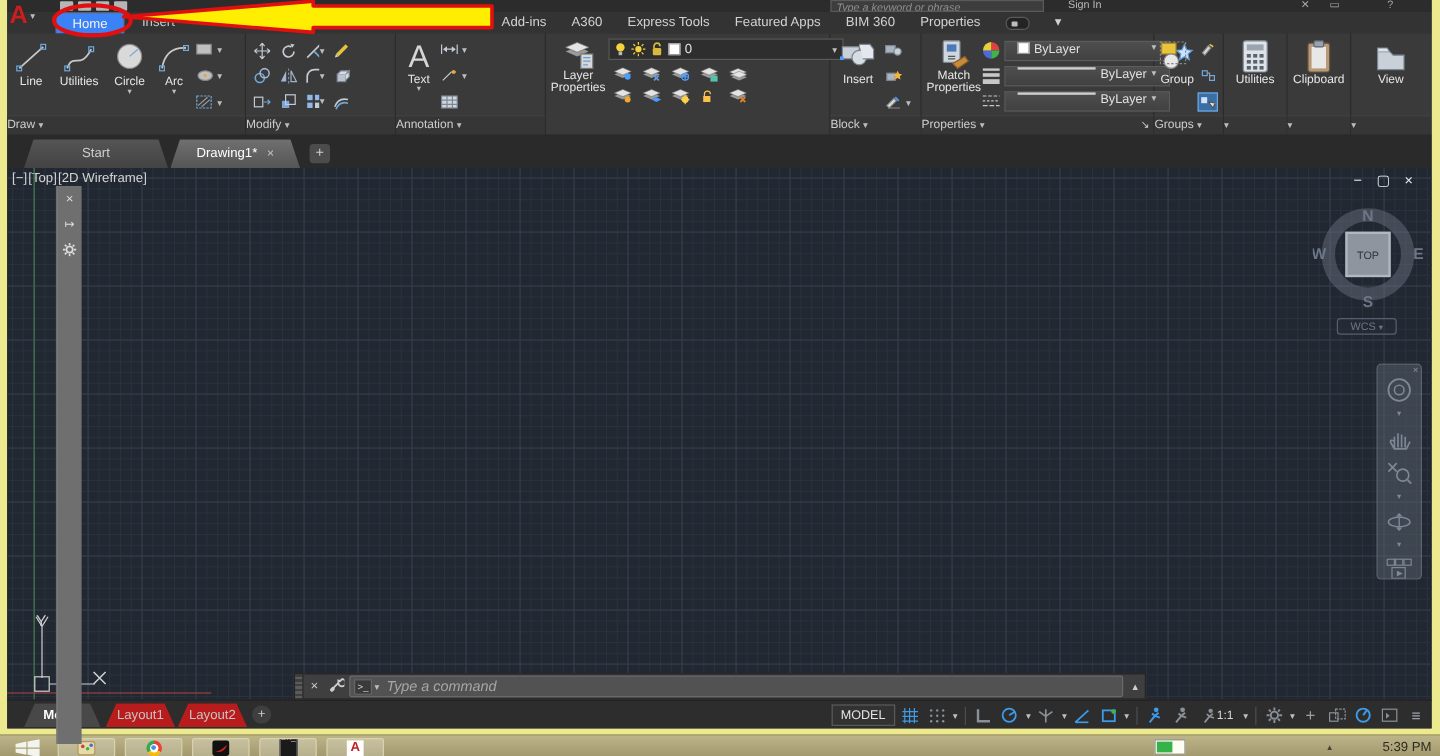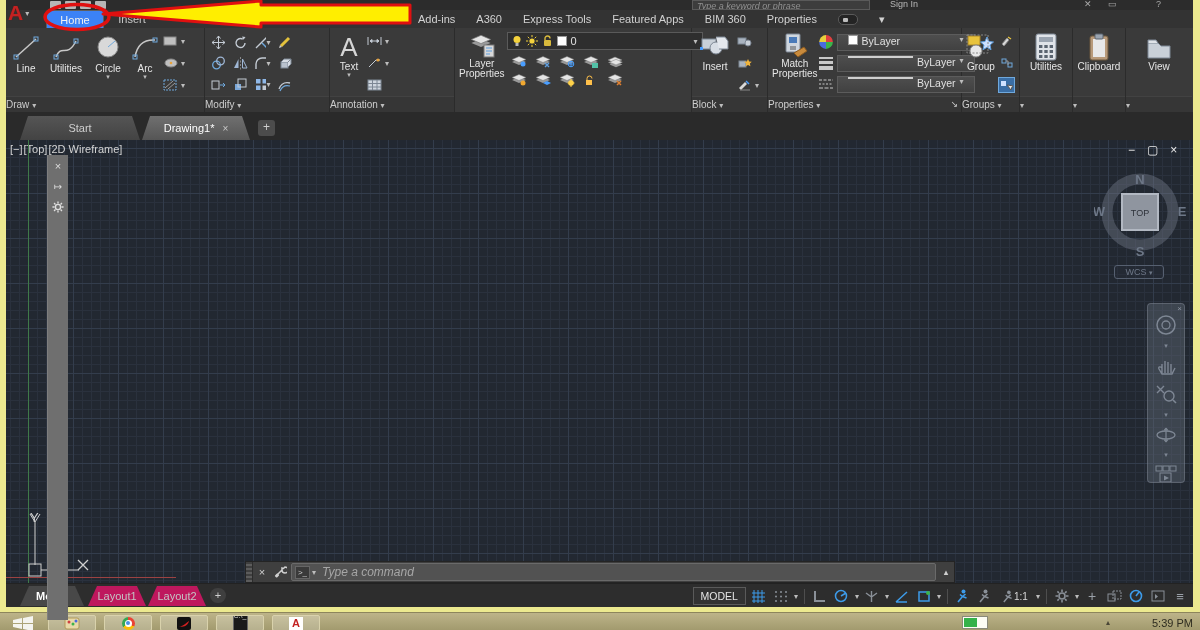--- a/index.html
+++ b/index.html
@@ -70,21 +70,21 @@
   .cmdic{width:18px;text-align:center;color:#cfcfcf;font-size:11px;}
   .cmdfield{flex:1;height:18px;margin:0 2px;background:#525252;border:1px solid #6a6a6a;border-radius:2px;display:flex;align-items:center;}
   .promptbox{width:15px;height:13px;background:#3a3a3a;border:1px solid #666;margin:0 2px 0 3px;color:#cfcfcf;font-size:8px;line-height:12px;text-align:center;}
   .cmdinput{flex:1;background:transparent;border:none;outline:none;color:#b4b4b4;font-size:12px;font-style:italic;}
   .cmdinput::placeholder{color:#a6a6a6;font-style:italic;}
   .cmdup{width:16px;text-align:center;color:#cfcfcf;font-size:9px;}
   
   .bottomrow{position:absolute;left:0;top:583px;width:1187px;height:24px;background:#2d2d2d;border-top:1px solid #222;}
   .ltab{position:absolute;top:2px;height:20px;clip-path:polygon(9px 0,calc(100% - 9px) 0,100% 100%,0 100%);font-size:11px;color:#c4c4c4;display:flex;align-items:center;justify-content:center;}
   .ltab.active{background:#484848;color:#fff;font-weight:bold;}
-  .ltab.idle{background:#be185d;}
+  .ltab.idle{background:#b91c1c;}
   .ltab-plus{position:absolute;left:204px;top:4px;width:16px;height:15px;background:#3f3f3f;border-radius:8px;color:#cfcfcf;font-size:11px;text-align:center;line-height:14px;}
   .statusbar{position:absolute;right:4px;top:2px;height:20px;display:flex;align-items:center;gap:4px;}
   .sbtn{border:1px solid #5a5a5a;color:#e4e4e4;font-size:10.5px;padding:2px 7px;background:#323232;}
   .sic{width:18px;height:17px;display:flex;align-items:center;justify-content:center;border:1px solid transparent;}
   .ssep{width:1px;height:15px;background:#4e4e4e;margin:0 2px;}
   .scale-lbl{color:#d8d8d8;font-size:10px;}
   
   .palette{position:absolute;left:47px;top:155px;width:21px;height:465px;background:#6f6f6f;border-left:1px solid #7e7e7e;z-index:25;display:flex;flex-direction:column;align-items:center;padding-top:5px;gap:9px;color:#dedede;}
   
   .vcube-letter{fill:#6d7787;font-size:13px;font-weight:bold;}

